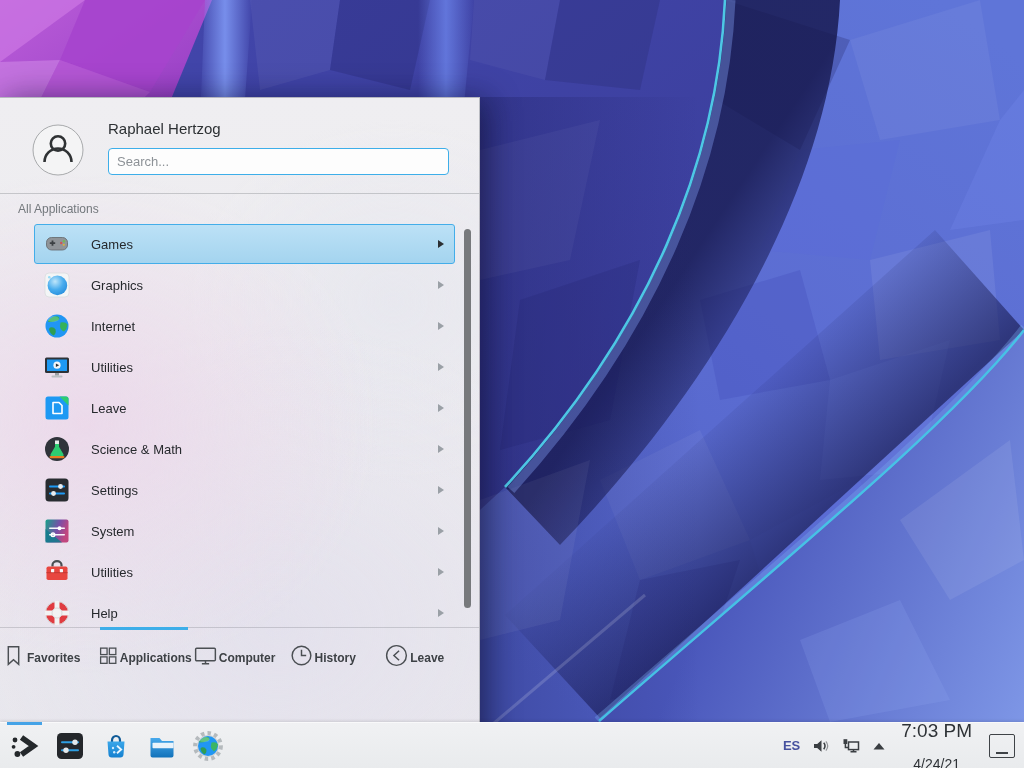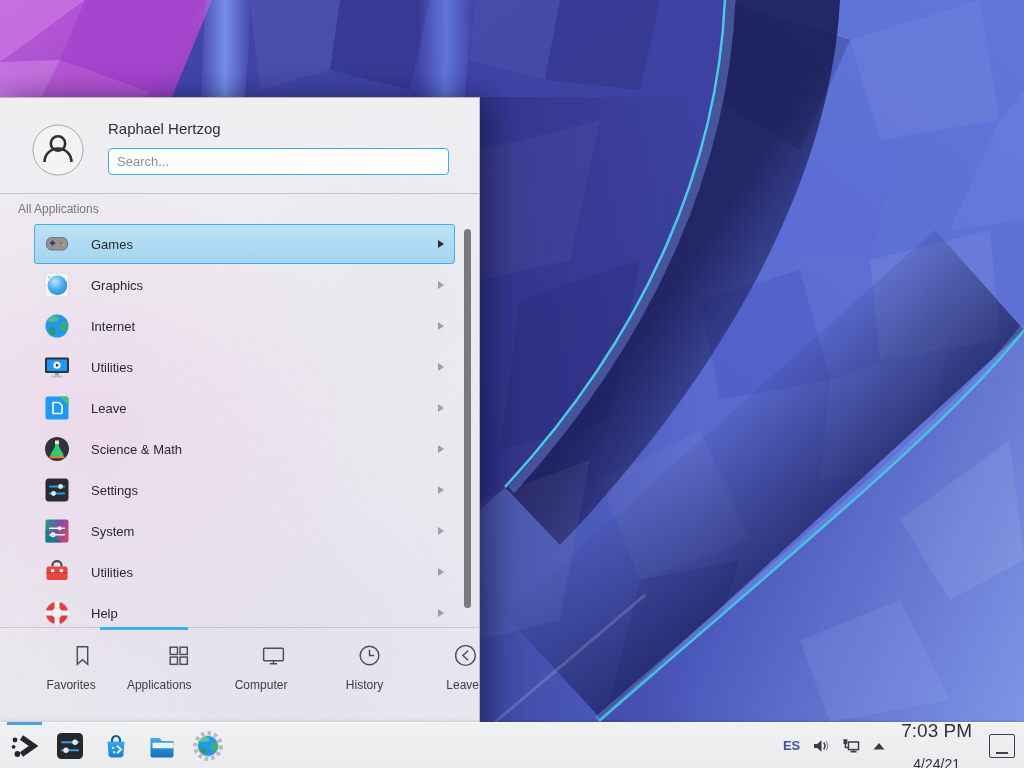--- a/index.html
+++ b/index.html
@@ -58,21 +58,21 @@
     position:absolute; left:464px; top:131px; width:7px; height:379px;
     background:#77797c; border-radius:4px; cursor:pointer;
   }
 
   .tabbar {
     position:absolute; left:0; top:529px; width:100%; height:96px;
     border-top:1px solid rgba(100,105,110,.25);
     display:flex;
   }
   .tab-indicator { position:absolute; left:100px; top:-1px; width:88px; height:3px; background:#3daee9; }
-  .tab { width:96px; display:flex; flex-direction:column; align-items:flex-end; padding-top:14px; cursor:pointer; }
+  .tab { width:96px; display:flex; flex-direction:row; align-items:flex-start; padding-top:14px; cursor:pointer;font-weight:bold; }
   .tab svg { width:27px; height:27px; stroke:#4b4f53; fill:none; stroke-width:1.4; }
   .tab-label { margin-top:9px; font-size:12px; color:#3d4145; }
 
   
   .taskbar {
     position:absolute; left:0; top:722px; width:1024px; height:46px;
     background:linear-gradient(180deg,#f0f1f3,#e9ebed);
     border-top:1px solid rgba(255,255,255,.7);
     box-shadow:0 -1px 3px rgba(0,0,0,.12);
     display:flex; align-items:center; z-index:6;

